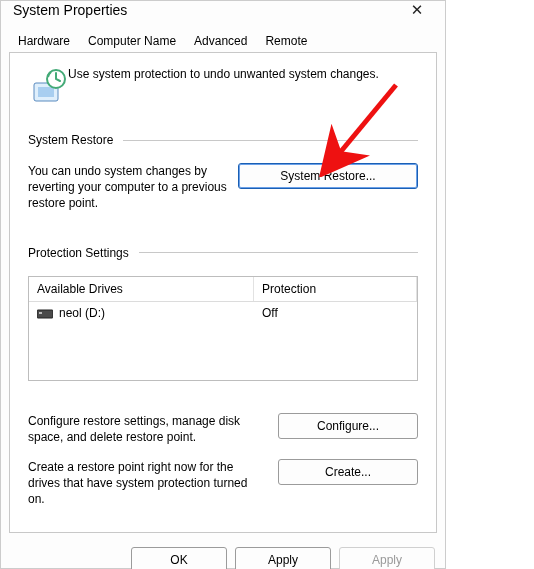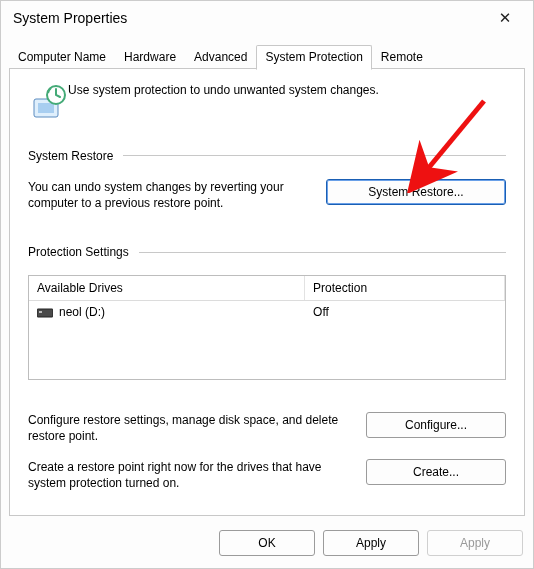--- a/index.html
+++ b/index.html
@@ -7,21 +7,21 @@
     margin: 0;
     font-family: "Segoe UI", Tahoma, sans-serif;
     font-size: 12px;
     background: #fff;
     width: 534px;
     height: 569px;
     overflow: hidden;
     color: #000;
   }
   .window {
-    width: 534px;
+    width: 446px;
     height: 569px;
     border: 1px solid #ccc;
     display: flex;
     flex-direction: column;
     background: #fdfdfd;
   }
   .titlebar {
     height: 36px;
     display: flex;
     align-items: center;
@@ -175,24 +175,23 @@
 <body>
 
 <div class="window">
 
   <div class="titlebar">
     <div class="titlebar-title">System Properties</div>
     <div class="close-x">✕</div>
   </div>
 
   <div class="tabs">
+    <div class="tab">Hardware</div>
     <div class="tab">Computer Name</div>
-    <div class="tab">Hardware</div>
     <div class="tab">Advanced</div>
-    <div class="tab active">System Protection</div>
     <div class="tab">Remote</div>
   </div>
 
   <div class="tab-panel">
 
     <svg class="arrow" viewBox="0 0 120 100">
       <defs>
         <marker id="ah" markerWidth="12" markerHeight="12" refX="4" refY="5" orient="auto">
           <path d="M0,0 L10,5 L0,10 L3,5 Z" fill="#e11"></path>
         </marker>

